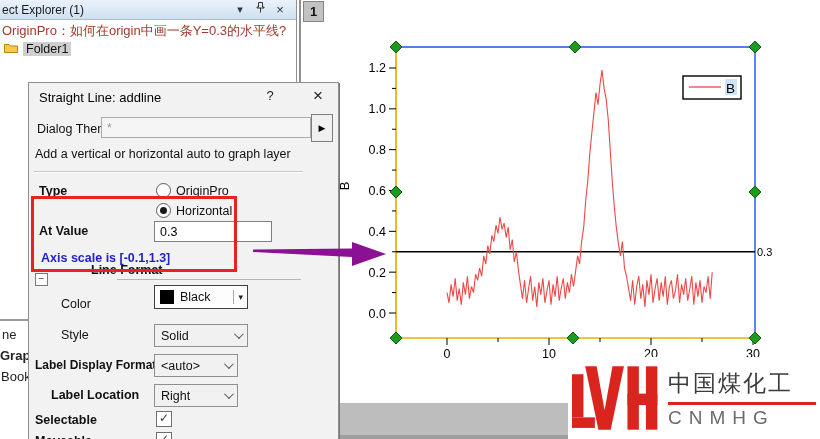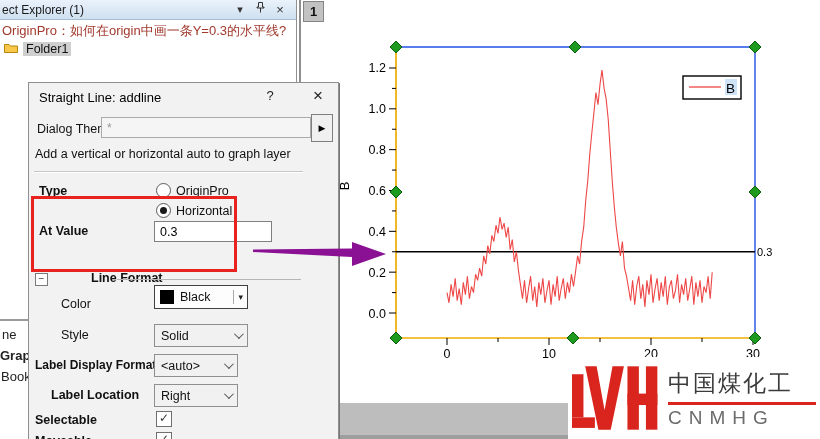--- a/index.html
+++ b/index.html
@@ -58,21 +58,21 @@
   .bold{font-weight:bold;}
   .radio{width:13px;height:13px;border:1px solid #5a5a5a;border-radius:50%;background:#fff;}
   .radio.sel::after{content:"";display:block;width:7px;height:7px;border-radius:50%;background:#1a1a1a;margin:3px;}
   .radio-row{display:flex;align-items:center;gap:5px;}
   #at-value-input{left:125px;top:138px;width:106px;height:19px;border:1px solid #7f7f7f;background:#fff;
                   font-size:12.5px;padding:0 5px;font-family:inherit;}
   #axis-note{left:12px;top:168px;color:#2121cc;font-weight:bold;font-size:12.5px;white-space:nowrap;}
 
   #lf-box{left:6px;top:190px;width:11px;height:11px;border:1px solid #7a7a7a;background:#fff;
           font-size:10px;line-height:9px;text-align:center;color:#333;}
-  #lf-label{left:22px;top:188px;padding-left:40px;}
+  #lf-label{left:22px;top:180px;padding-left:40px;}
   #lf-sep{left:88px;top:196px;width:184px;height:1px;background:#b5b5b5;}
 
   .combo{border:1px solid #8f8f8f;background:#f1f1f1;display:flex;align-items:center;font-size:12.5px;}
   .combo .chev{margin-left:auto;margin-right:6px;width:6px;height:6px;border-right:1.5px solid #555;
                border-bottom:1.5px solid #555;transform:rotate(45deg) translateY(-2px);}
   #color-combo{left:125px;top:202px;width:92px;height:22px;background:#fdfdfd;border:1px solid #404040;}
   #color-swatch{width:14px;height:14px;background:#000;margin:0 6px 0 5px;}
   #color-combo .dd{margin-left:auto;border-left:1px solid #aaa;padding:2px 4px;font-size:9px;color:#222;}
   #style-combo{left:125px;top:241px;width:92px;height:21px;}
   #ldf-combo{left:125px;top:271px;width:82px;height:21px;}
@@ -220,20 +220,21 @@
     <span>OriginPro</span>
   </div>
   <div class="abs radio-row" style="left:127px;top:120px;">
     <span class="radio sel"></span>
     <span>Horizontal</span>
   </div>
 
   <div class="abs dlg-label bold" style="left:10px;top:141px;">At Value</div>
   <input class="abs" id="at-value-input" value="0.3" style="">
 
+  <div class="abs" id="axis-note">Axis scale is [-0.1,1.3]</div>
 
   <div class="abs" id="lf-box">−</div>
   <div class="abs dlg-label bold" id="lf-label">Line Format</div>
   <div class="abs" id="lf-sep"></div>
 
   <div class="abs dlg-label" style="left:32px;top:214px;">Color</div>
   <div class="abs combo" id="color-combo">
     <span id="color-swatch"></span>
     <span>Black</span>
     <span class="dd">▾</span>

